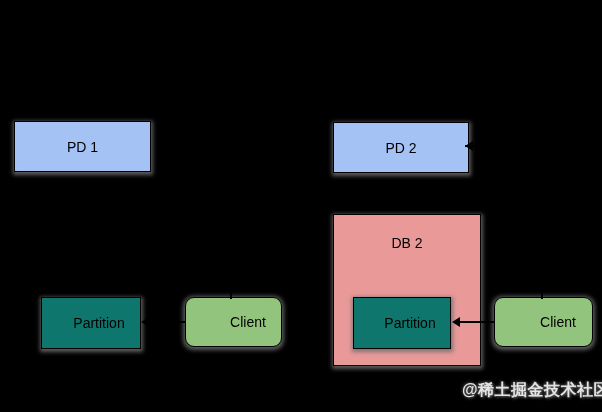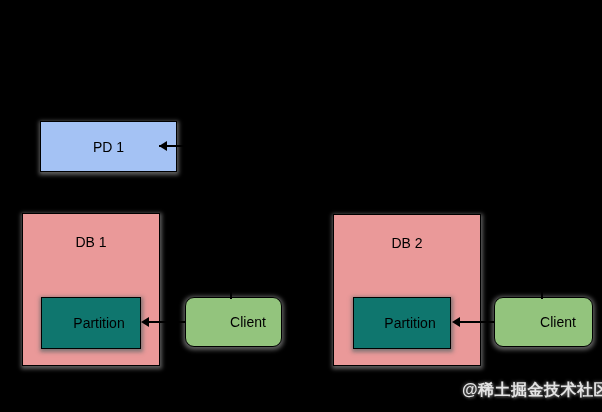--- a/index.html
+++ b/index.html
@@ -26,21 +26,21 @@
   .node.centered {
     display: flex;
     align-items: center;
     justify-content: center;
   }
   .pd   { background: #a4c2f4; }
   .db   { background: #ea9999; text-align: center; }
   .part { background: #0f766e; padding-left: 16px; }
   .client { background: #93c47d; border-radius: 9px; padding-left: 29px; }
 
-  #pd1 { left: 40px;  top: 121px; width: 137px; height: 51px; }
+  #pd1 { left: 14px;  top: 121px; width: 137px; height: 51px; }
   #pd2 { left: 333px; top: 122px; width: 136px; height: 51px; }
   #db1 { left: 22px;  top: 213px; width: 138px; height: 153px; }
   #db2 { left: 333px; top: 214px; width: 148px; height: 152px; }
   .db-label { display: block; padding-top: 20px; }
   #partition1 { left: 41px;  top: 297px; width: 100px; height: 52px; }
   #partition2 { left: 353px; top: 297px; width: 98px;  height: 52px; }
   #client1 { left: 185px; top: 297px; width: 97px; height: 50px; }
   #client2 { left: 494px; top: 297px; width: 99px; height: 50px; }
 
   .edge-line {
@@ -89,24 +89,24 @@
 </style>
 </head>
 <body>
 
 <div id="stage">
 
   <div class="node pd centered" id="pd1">
     <span>PD 1</span>
   </div>
 
+  <div class="node pd centered" id="pd2">
+    <span>PD 2</span>
+  </div>
 
-  <div class="node db" id="db1">
-    <span class="db-label">DB 1</span>
-  </div>
 
   <div class="node db" id="db2">
     <span class="db-label">DB 2</span>
   </div>
 
   <div class="node part centered" id="partition1">
     <span>Partition</span>
   </div>
 
   <div class="node part centered" id="partition2">

